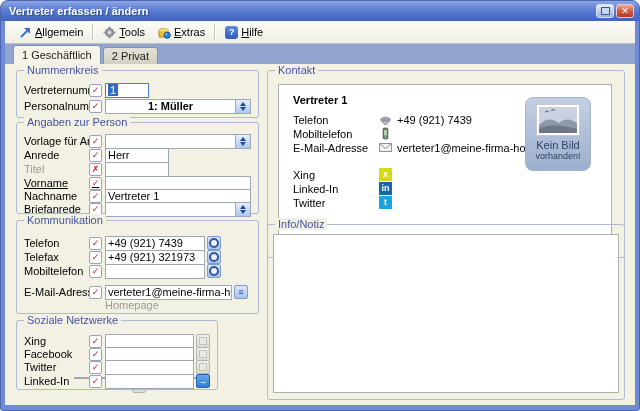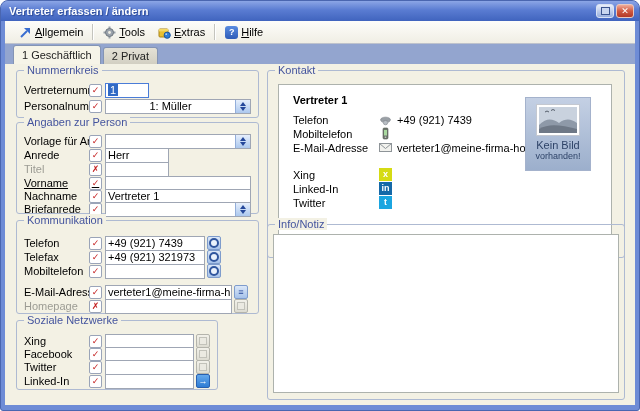--- a/index.html
+++ b/index.html
@@ -53,21 +53,21 @@
   .flabel.off{color:#9C9C94;}
   .req{width:13px;height:13px;flex:0 0 13px;background:#fff;border:1px solid #9AA4B8;border-radius:2px;
     margin-right:3px;display:flex;align-items:center;justify-content:center;
     font-size:9px;font-weight:bold;color:#C41E1E;line-height:1;box-sizing:border-box;}
   .tinput{height:15px;border:1px solid #9FA6B4;background:#fff;box-sizing:border-box;
     display:flex;align-items:center;padding:0 2px;white-space:nowrap;overflow:hidden;}
   .tinput.grow{flex:1;}
   .tinput.focused{border:1px solid #4A7CD8;}
   .sel{background:#316AC5;color:#fff;padding:0 2px;line-height:12px;}
   .dropdown{flex:1;height:15px;border:1px solid #9FA6B4;background:#fff;display:flex;box-sizing:border-box;}
-  .dd-value{flex:1;display:flex;align-items:center;justify-content:center;overflow:hidden;}
+  .dd-value{flex:1;display:flex;align-items:center;justify-content:center;overflow:hidden;font-weight:bold;}
   .dd-btn{width:14px;flex:0 0 14px;background:linear-gradient(#E6EFFC,#ACC8EE);
     border-left:1px solid #93AEDA;display:flex;flex-direction:column;align-items:center;
     justify-content:center;gap:1px;}
   .tri{width:0;height:0;border-left:3px solid transparent;border-right:3px solid transparent;}
   .tri.up{border-bottom:4px solid #24479A;}
   .tri.down{border-top:4px solid #24479A;}
   .sq-btn{width:14px;height:14px;flex:0 0 14px;margin-left:2px;border-radius:2px;box-sizing:border-box;
     border:1px solid #7E9CCC;background:linear-gradient(#DCE8F8,#A6C2EA);
     display:flex;align-items:center;justify-content:center;font-size:9px;color:#24479A;line-height:1;}
   .sq-btn.off{border-color:#B4B4AC;background:linear-gradient(#F2F1EA,#DDDCD2);color:#AAA;}
@@ -81,21 +81,21 @@
   .krow{display:flex;align-items:center;height:13px;margin-bottom:1px;}
   .klabel{width:86px;flex:0 0 86px;}
   .kicon{width:18px;flex:0 0 18px;display:flex;align-items:center;}
   .kspacer{height:13px;}
   .badge{width:13px;height:13px;color:#fff;font-size:9px;font-weight:bold;
     display:flex;align-items:center;justify-content:center;line-height:1;}
   .badge.b-xing{background:#D5DB14;}
   .badge.b-li{background:#1569A8;}
   .badge.b-tw{background:#1BA5E0;}
   
-  .noimg{position:absolute;top:12px;right:20px;width:66px;height:74px;border-radius:0;
+  .noimg{position:absolute;top:12px;right:20px;width:66px;height:74px;border-radius:8px;
     background:linear-gradient(#C4D0E4,#9CAFCC);border:1px solid #A4B2CC;
     text-align:center;padding-top:6px;box-sizing:border-box;color:#2E4368;}
   .thumb{width:44px;height:32px;margin:0 auto 3px;background:#fff;border:1px solid #C4C8D0;
     box-sizing:border-box;padding:2px;}
   .noimg-l1{font-size:11px;line-height:12px;}
   .noimg-l2{font-size:9px;line-height:10px;}
   
   .notearea{position:absolute;left:5px;right:5px;top:9px;bottom:6px;background:#fff;
     border:1px solid #ADB2AD;}
 </style>
@@ -269,21 +269,21 @@
             </span>
         </div>
         <div class="frow" style="top:64px;">
           <span class="flabel">E-Mail-Adresse</span>
           <span class="req">✓</span>
           <div class="tinput" style="width:127px;">
               <span>verteter1@meine-firma-homepage.de</span>
             </div>
           <span class="sq-btn">≡</span>
         </div>
-        <div class="frow" style="top:78px;">
+        <div class="frow" style="top:78px;flex-direction:column;">
           <span class="flabel off">Homepage</span>
           <span class="req">✗</span>
           <div class="tinput" style="width:127px;">
               <span></span>
             </div>
           <span class="sq-btn off">
               <i class="faint-sq"></i>
             </span>
         </div>
       </div>

